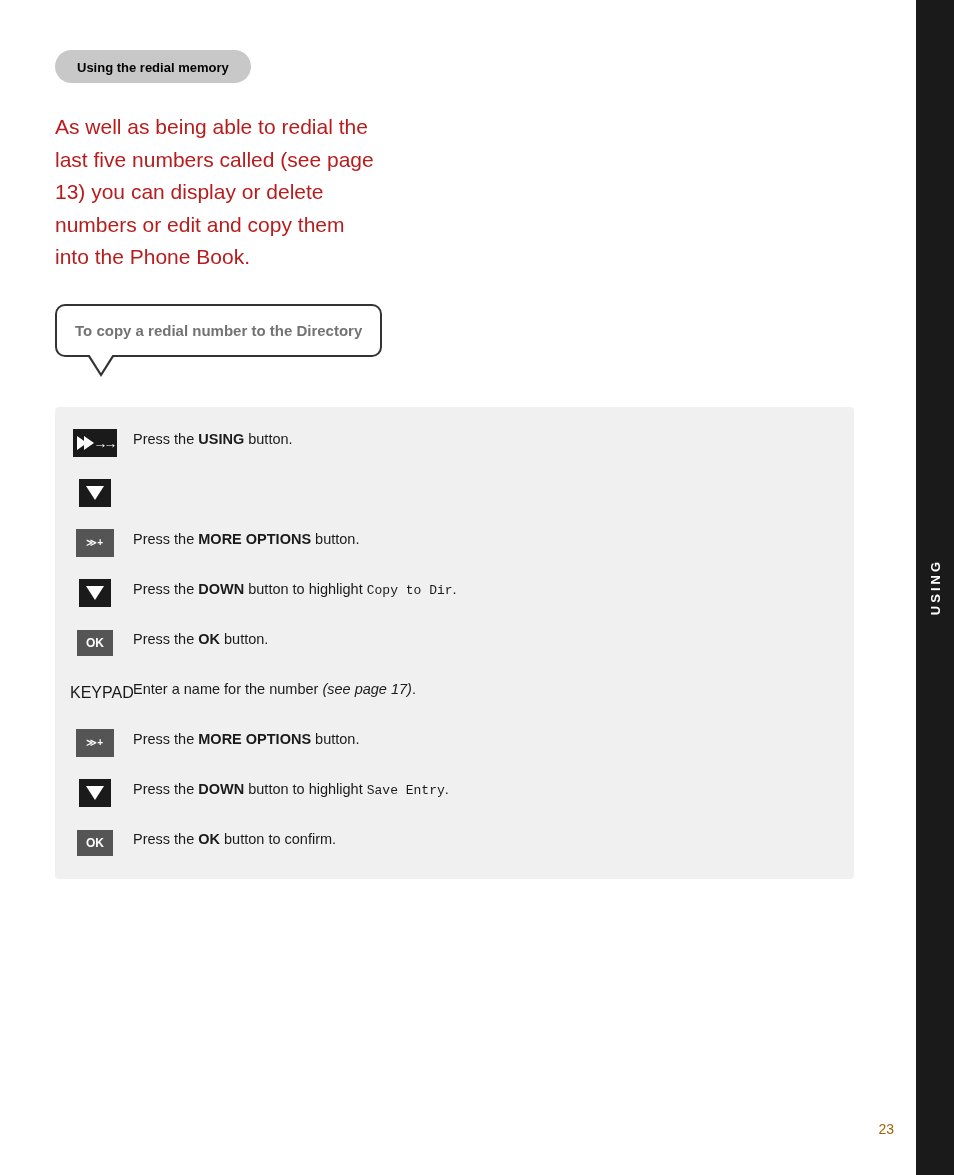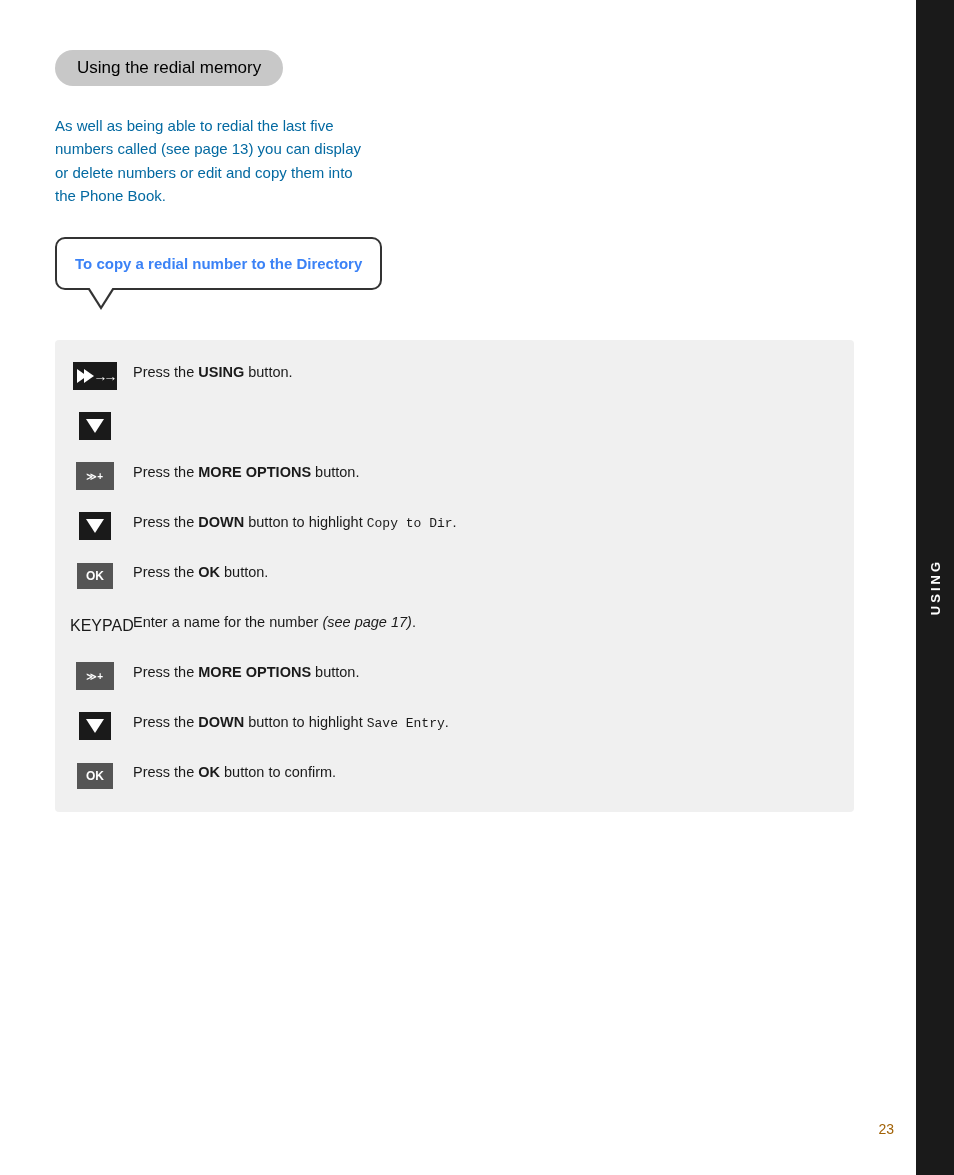--- a/index.html
+++ b/index.html
@@ -26,30 +26,30 @@
 
     
     .title-pill {
       display: inline-block;
       background: #c8c8c8;
       border-radius: 18px;
       padding: 8px 22px;
       margin-bottom: 28px;
     }
     .title-pill span {
-      font-size: 17px;
-      font-weight: normal;
+      font-size: 13px;
+      font-weight: bold;
       color: #000;
     }
 
     
     .intro-text {
-      font-size: 15px;
+      font-size: 21px;
       line-height: 1.55;
-      color: #0369a1;
+      color: #b91c1c;
       margin-bottom: 30px;
       max-width: 320px;
     }
 
     
     .callout-box {
       border: 2px solid #333;
       border-radius: 10px;
       padding: 14px 18px;
       display: inline-block;
@@ -76,21 +76,21 @@
       width: 0;
       height: 0;
       border-left: 12px solid transparent;
       border-right: 12px solid transparent;
       border-top: 19px solid #ffffff;
       z-index: 1;
     }
     .callout-title {
       font-size: 15px;
       font-weight: bold;
-      color: #3b82f6;
+      color: #737373;
       line-height: 1.4;
     }
 
     
     .steps-area {
       margin-top: 42px;
       background: #f0f0f0;
       padding: 20px 18px 20px 18px;
       border-radius: 4px;
     }

